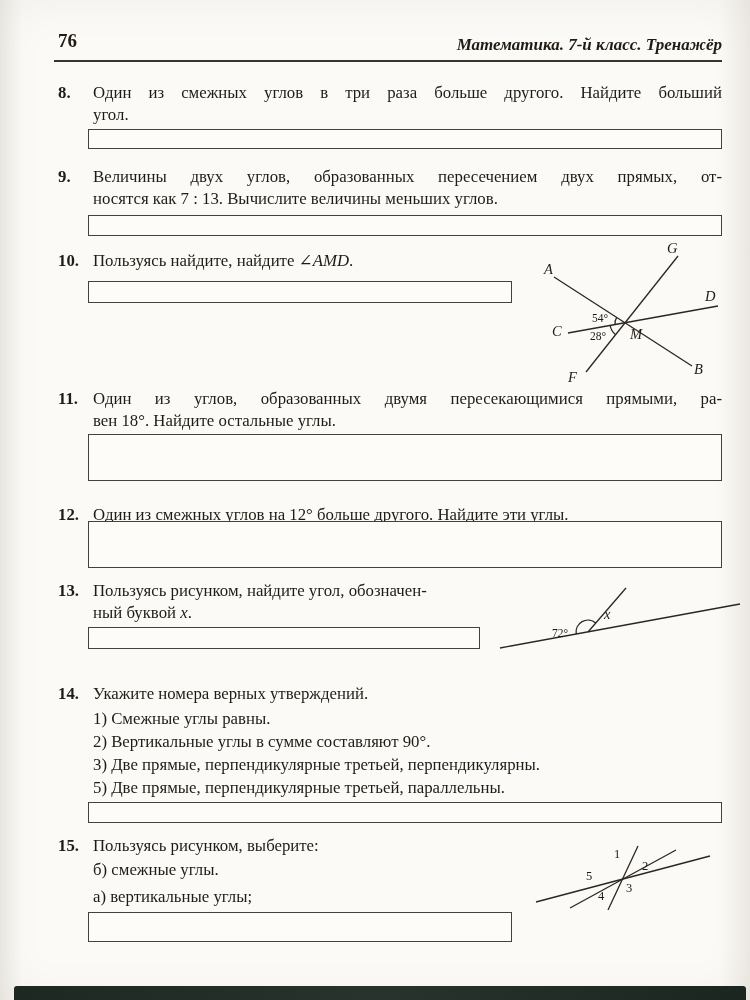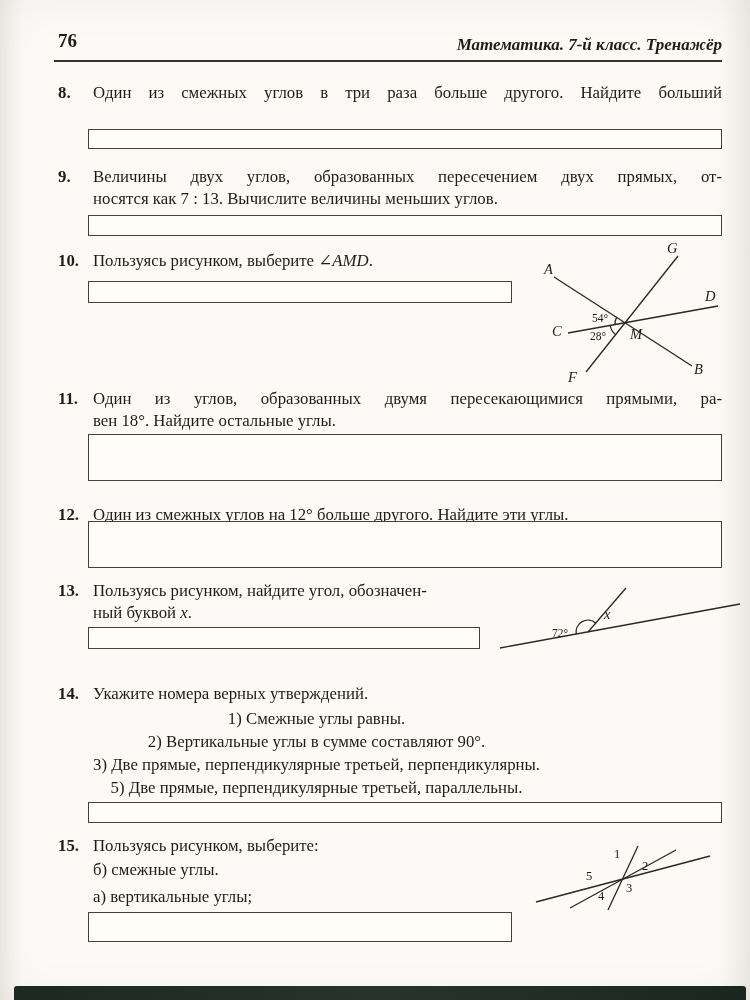--- a/index.html
+++ b/index.html
@@ -20,21 +20,21 @@
   .header-rule { position:absolute; left:54px; top:60px; width:668px; height:2px; background:#3a352c; }
 
   .problem { position:absolute; left:58px; width:664px; display:flex; font-size:16.8px; line-height:21.5px; }
   .pnum { font-weight:bold; flex:0 0 35px; width:35px; }
   .ptext { flex:1; }
   .jline { display:block; text-align:justify; text-align-last:justify; }
   .line { display:block; }
 
   .items { position:absolute; left:93px; font-size:16.8px; }
   .items .item { display:block; }
-  .items-14 { line-height:23px;text-align:center; }
+  .items-14 { line-height:23px; }
   .items-15 { line-height:26.5px; }
 
   .abox { position:absolute; border:1.6px solid #45403a; background:#fdfcf8; }
 
   .fig { position:absolute; }
   .fig line, .fig path { stroke:#2c2620; stroke-width:1.3; fill:none; }
   .flabel { font-family:"Liberation Serif",serif; font-style:italic; font-size:14.5px; fill:#201b14; }
   .fsmall { font-family:"Liberation Serif",serif; font-style:normal; font-size:11.5px; fill:#201b14; }
   .fnum { font-family:"Liberation Serif",serif; font-size:12.5px; fill:#201b14; }
 
@@ -47,37 +47,38 @@
 <div class="page">
 
   <div class="page-number">76</div>
   <div class="header-title">Математика. 7-й класс. Тренажёр</div>
   <div class="header-rule"></div>
 
   <div class="problem" style="top:82px">
     <span class="pnum">8.</span>
     <div class="ptext">
       <span class="jline">Один из смежных углов в три раза больше другого. Найдите больший</span>
+      <span class="line">угол.</span>
     </div>
   </div>
   <div class="abox" style="top:129px;left:88px;width:634px;height:20px"></div>
 
   <div class="problem" style="top:166px">
     <span class="pnum">9.</span>
     <div class="ptext">
       <span class="jline">Величины двух углов, образованных пересечением двух прямых, от-</span>
       <span class="line">носятся как 7 : 13. Вычислите величины меньших углов.</span>
     </div>
   </div>
   <div class="abox" style="top:215px;left:88px;width:634px;height:21px"></div>
 
   <div class="problem" style="top:250px">
     <span class="pnum">10.</span>
     <div class="ptext">
-      <span>Пользуясь рисунком, выберите </span><span>∠</span><i>AMD</i><span>.</span>
+      <span>Пользуясь найдите, найдите </span><span>∠</span><i>AMD</i><span>.</span>
     </div>
   </div>
   <div class="abox" style="top:281px;left:88px;width:424px;height:22px"></div>
 
   <svg class="fig" style="left:540px;top:238px" width="200" height="148" viewBox="0 0 200 148">
     <g>
       <line x1="14" y1="39" x2="152" y2="128"></line>
       <line x1="138" y1="18" x2="46" y2="134"></line>
       <line x1="28" y1="95" x2="178" y2="68"></line>
       <path d="M 75.1 86.7 A 10 10 0 0 1 76.6 79.6"></path>

